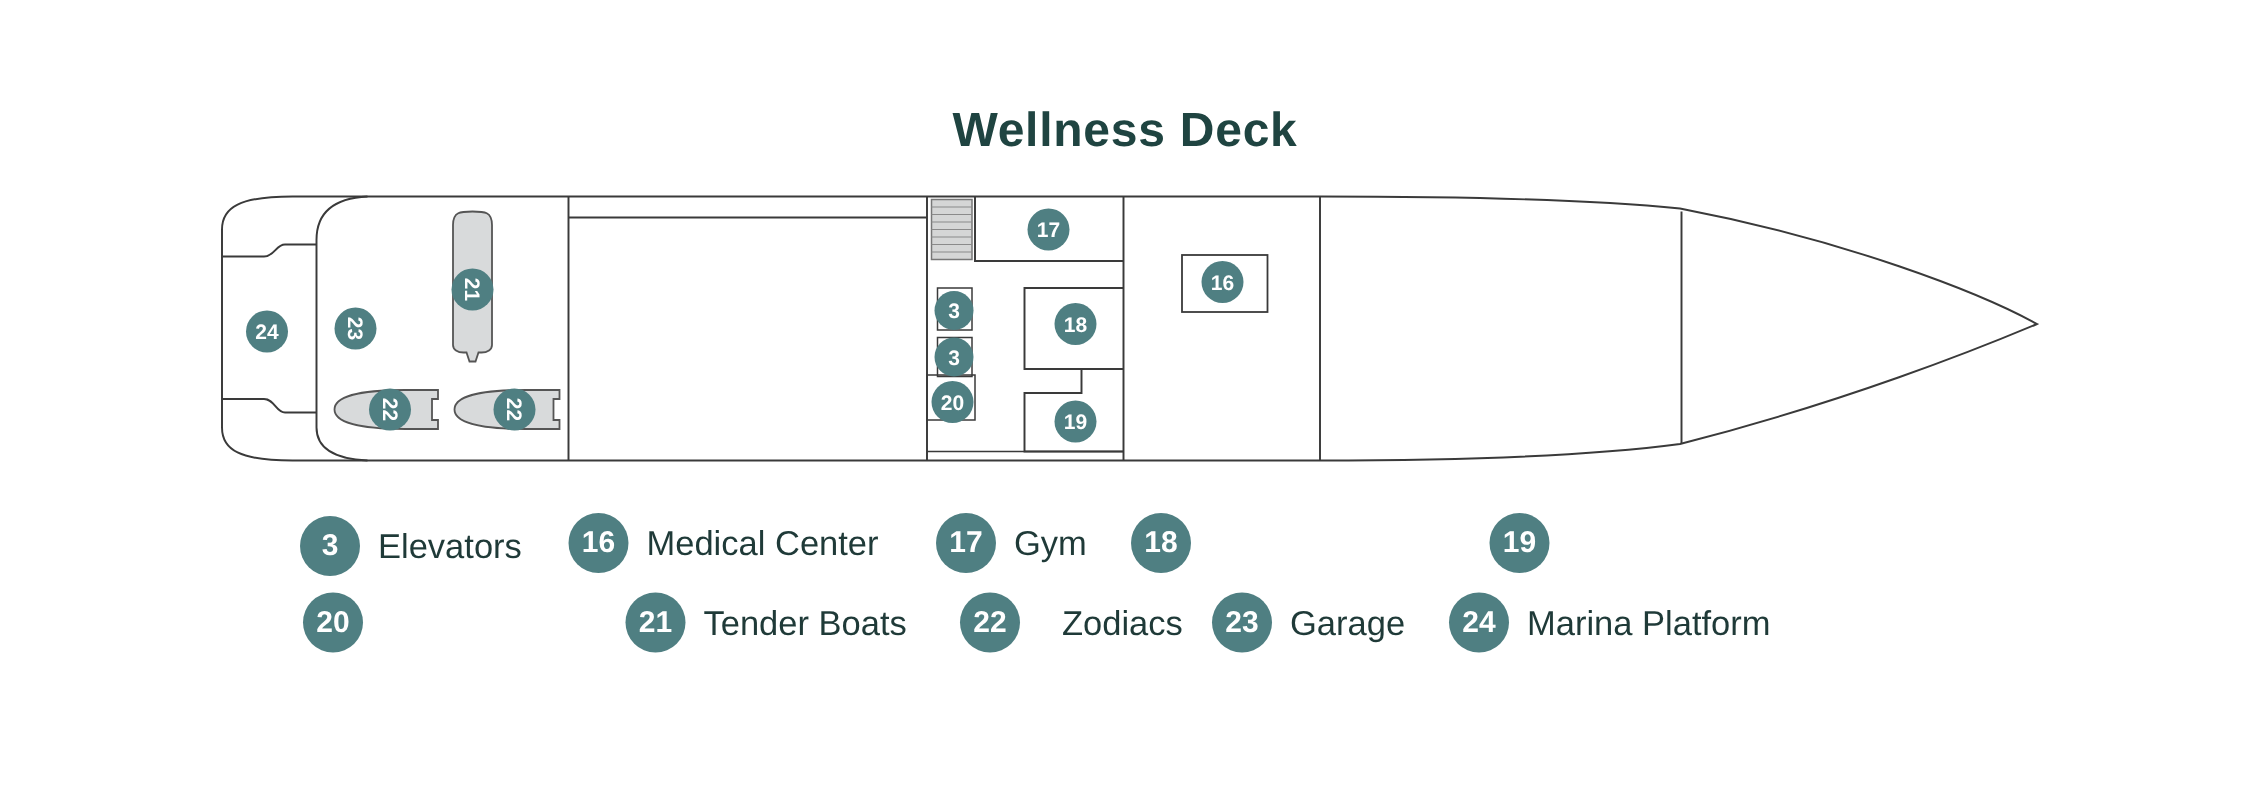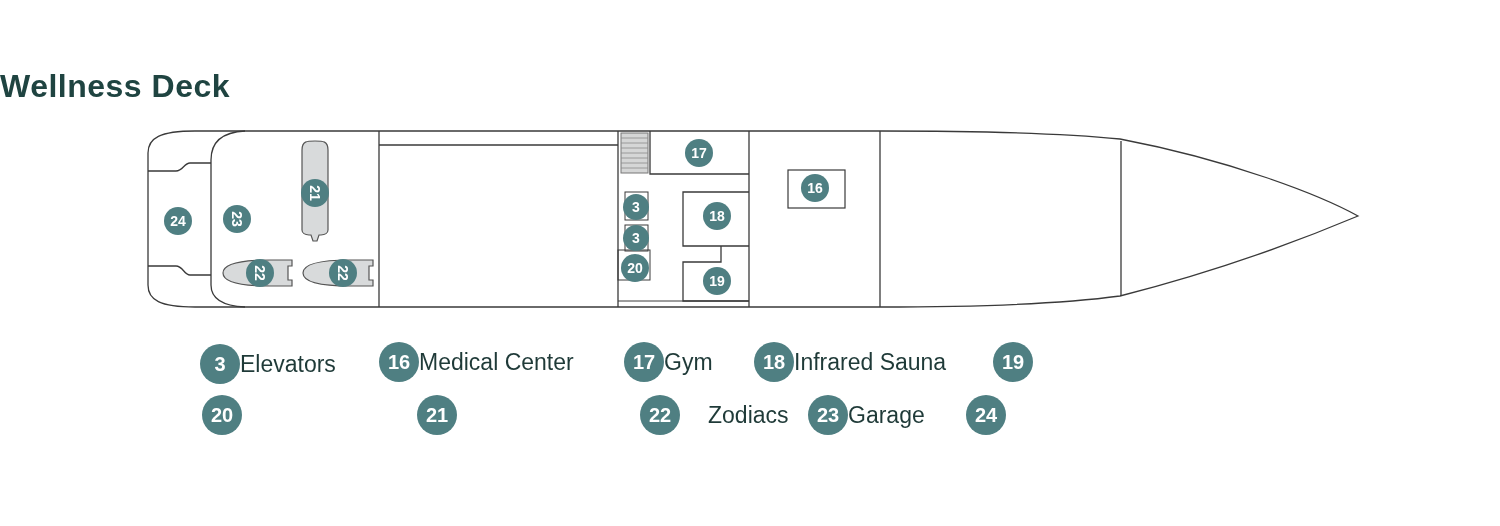--- a/index.html
+++ b/index.html
@@ -1,25 +1,25 @@
 <!DOCTYPE html>
 <html><head>
   <meta charset="utf-8">
   <style>
     html, body { margin: 0; padding: 0; background: #ffffff; }
     body { width: 1500px; height: 526px; position: relative; overflow: hidden;
            font-family: "Liberation Sans", "DejaVu Sans", sans-serif; }
-    .title { position: absolute; left: 0; width: 1500px; top: 68px; 
+    .title { position: absolute; left: 0; width: 1500px; top: 68px; text-align: center;
              font-size: 32px; font-weight: 600; color: #1f4441; letter-spacing: 0.5px; }
     svg.plan { position: absolute; left: 0; top: 0; }
     .legend { position: absolute; display: flex; align-items: center; }
     .legend .badge { width: 40px; height: 40px; border-radius: 50%; background: #4f7f82;
                      color: #fff; font-size: 20px; font-weight: 700; display: flex;
                      align-items: center; justify-content: center; flex: 0 0 auto; }
-    .legend .lbl { font-size: 23px; color: #1f3a38; margin-left: 0; white-space: nowrap; }
+    .legend .lbl { font-size: 23px; color: #1f3a38; margin-left: 12px; white-space: nowrap; }
     .mk text { font-family: "Liberation Sans", "DejaVu Sans", sans-serif; font-weight: 700;
                fill: #ffffff; font-size: 14px; }
   </style>
 </head>
 <body>
 
 <div class="title">Wellness Deck</div>
 
 <svg class="plan" width="1500" height="526" viewBox="0 0 1500 526">
   <g fill="none" stroke="#3a3a3a" stroke-width="1.3">
@@ -127,35 +127,36 @@
 <div class="legend" style="left:379px; top:342px;">
   <div class="badge">16</div>
   <div class="lbl">Medical Center</div>
 </div>
 <div class="legend" style="left:624px; top:342px;">
   <div class="badge">17</div>
   <div class="lbl">Gym</div>
 </div>
 <div class="legend" style="left:754px; top:342px;">
   <div class="badge">18</div>
-  <div class="lbl">Infrared Sauna</div>
 </div>
 <div class="legend" style="left:993px; top:342px;">
   <div class="badge">19</div>
 </div>
 
 <div class="legend" style="left:202px; top:395px;">
   <div class="badge">20</div>
 </div>
 <div class="legend" style="left:417px; top:395px;">
   <div class="badge">21</div>
+  <div class="lbl">Tender Boats</div>
 </div>
 <div class="legend" style="left:640px; top:395px;">
   <div class="badge">22</div>
   <div class="lbl" style="margin-left:28px">Zodiacs</div>
 </div>
 <div class="legend" style="left:808px; top:395px;">
   <div class="badge">23</div>
   <div class="lbl">Garage</div>
 </div>
 <div class="legend" style="left:966px; top:395px;">
   <div class="badge">24</div>
+  <div class="lbl">Marina Platform</div>
 </div>
 
 </body></html>

